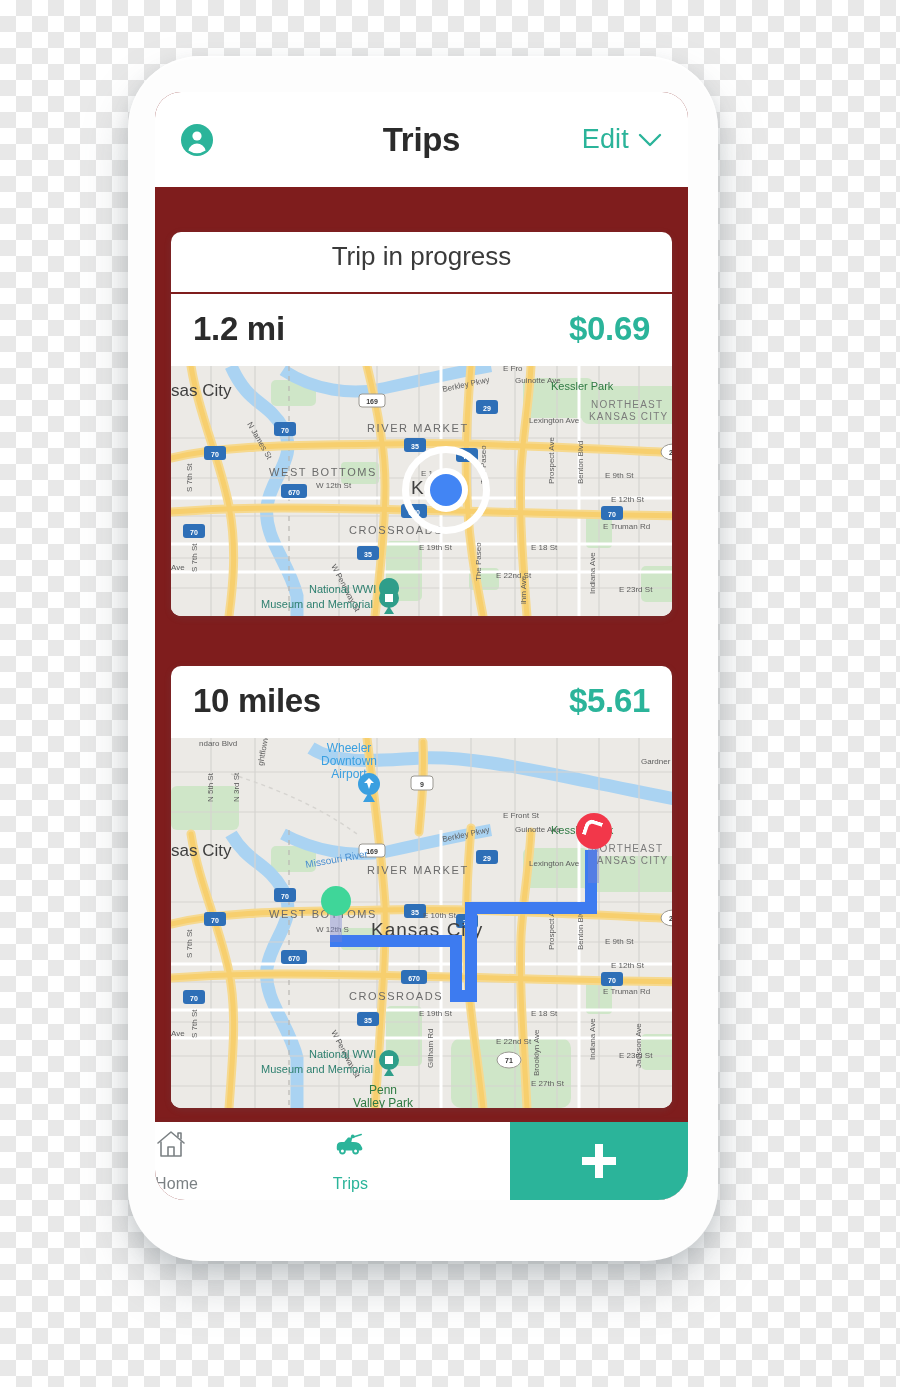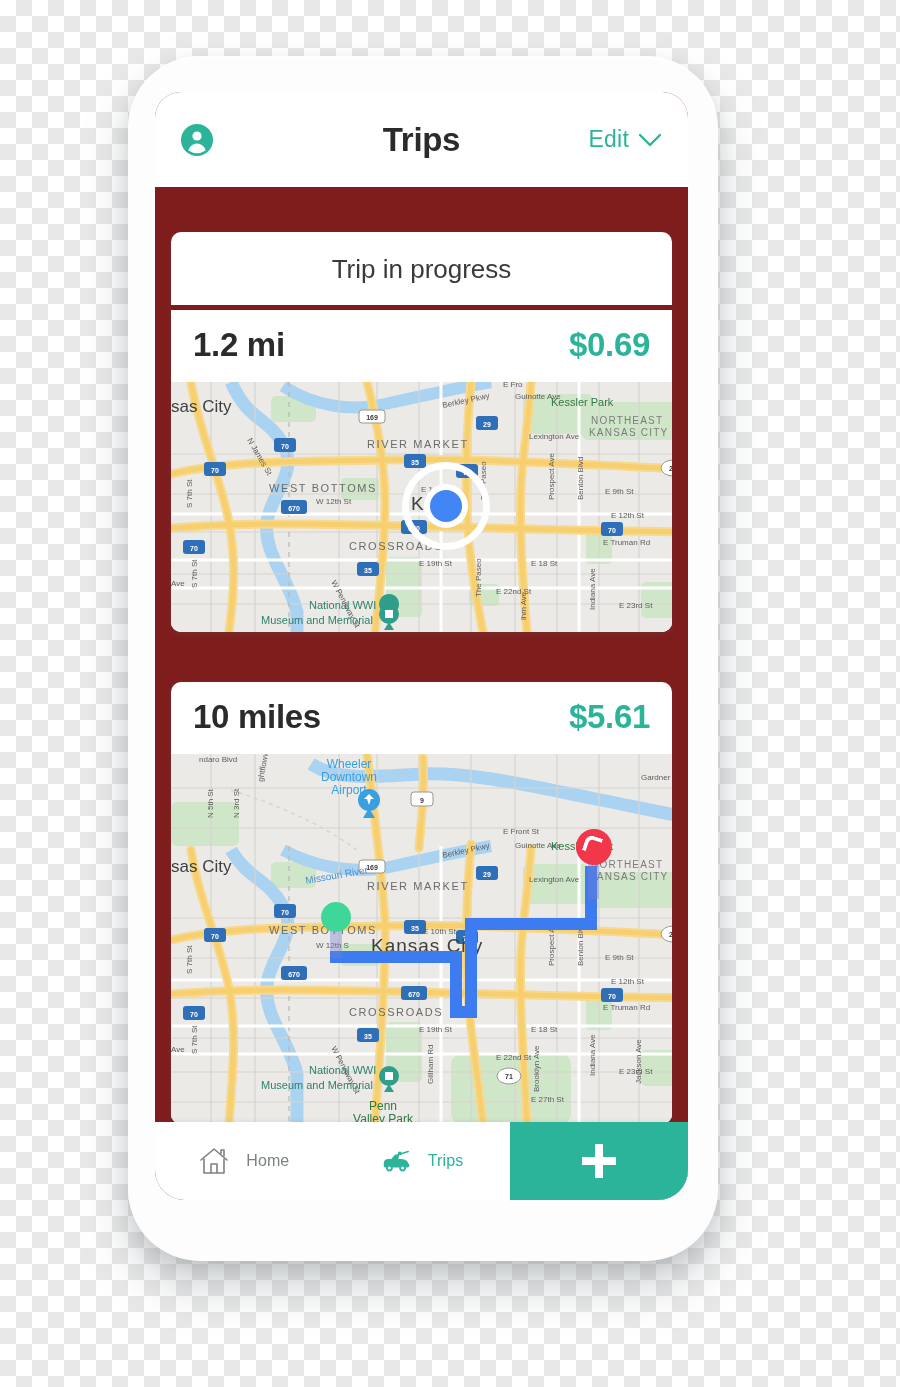--- a/index.html
+++ b/index.html
@@ -76,42 +76,42 @@
   }
   .edit-btn {
     margin-left: auto;
     display: flex;
     align-items: center;
     gap: 9px;
     color: #2bb49a;
     z-index: 2;
   }
   .edit-label {
-    font-size: 23px;
+    font-size: 27px;
     letter-spacing: 0.2px;
   }
   .chevron-down { width: 24px; height: 14px; }
 
   
   .card {
     margin: 0 16px 0 16px;
     background: #ffffff;
     border-radius: 10px;
     box-shadow: 0 2px 7px rgba(90,100,105,0.20);
     overflow: hidden;
   }
   .card-spacer-top { height: 45px; }
   .card-gap { height: 50px; }
 
   .card-status {
     text-align: center;
     font-size: 26px;
     color: #3a3a3a;
-    padding: 22px 0 20px 0;
-    border-bottom: 5px solid #7f1d1d;
+    padding: 9px 0 20px 0;
+    border-bottom: 2px solid #7f1d1d;
   }
   .card-row {
     display: flex;
     align-items: center;
     justify-content: space-between;
     padding: 16px 22px 18px 22px;
     gap: 32px;
   }
   .card-distance {
     font-size: 33px;
@@ -205,21 +205,22 @@
     width: 533px;
     height: 78px;
     background: #ffffff;
     display: flex;
     align-items: stretch;
     box-shadow: 0 -1px 4px rgba(80,90,95,0.10);
   }
   .nav-item {
     flex: 1;
     display: flex;
-    align-items: center;
+    flex-direction: column;
+    align-items: flex-start;
     justify-content: center;
     gap: 16px;
     color: #7b8184;
   }
   .nav-item.active { color: #2bb49a; }
   .nav-icon { width: 32px; height: 30px; display: block; }
   .nav-label { font-size: 16px; letter-spacing: 0.1px; }
   .nav-add {
     flex: 1;
     background: #2bb49a;

